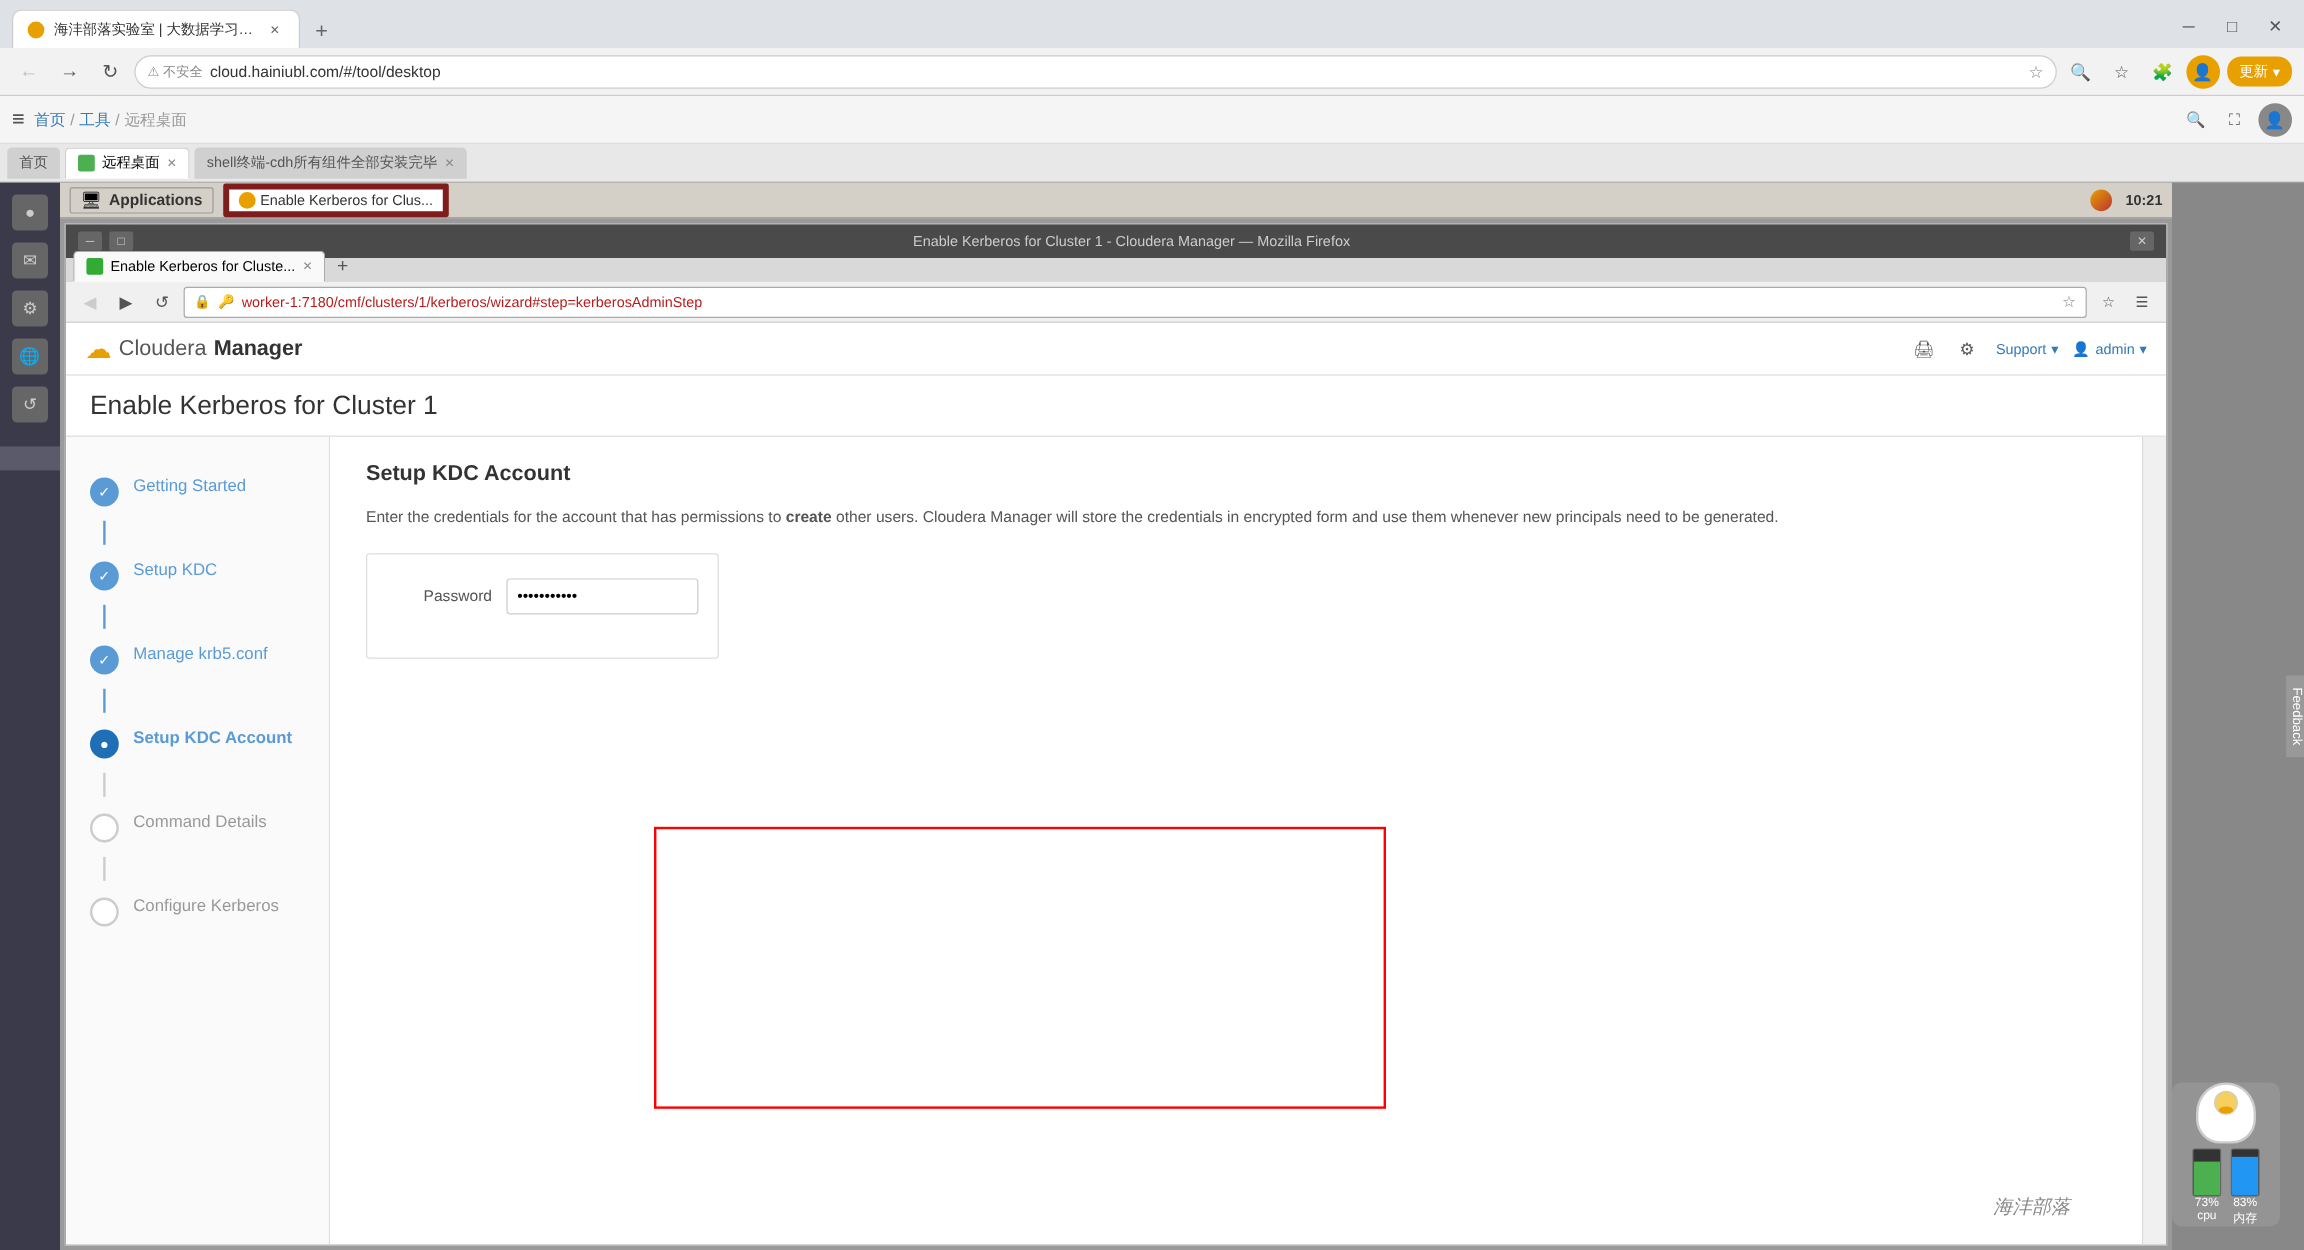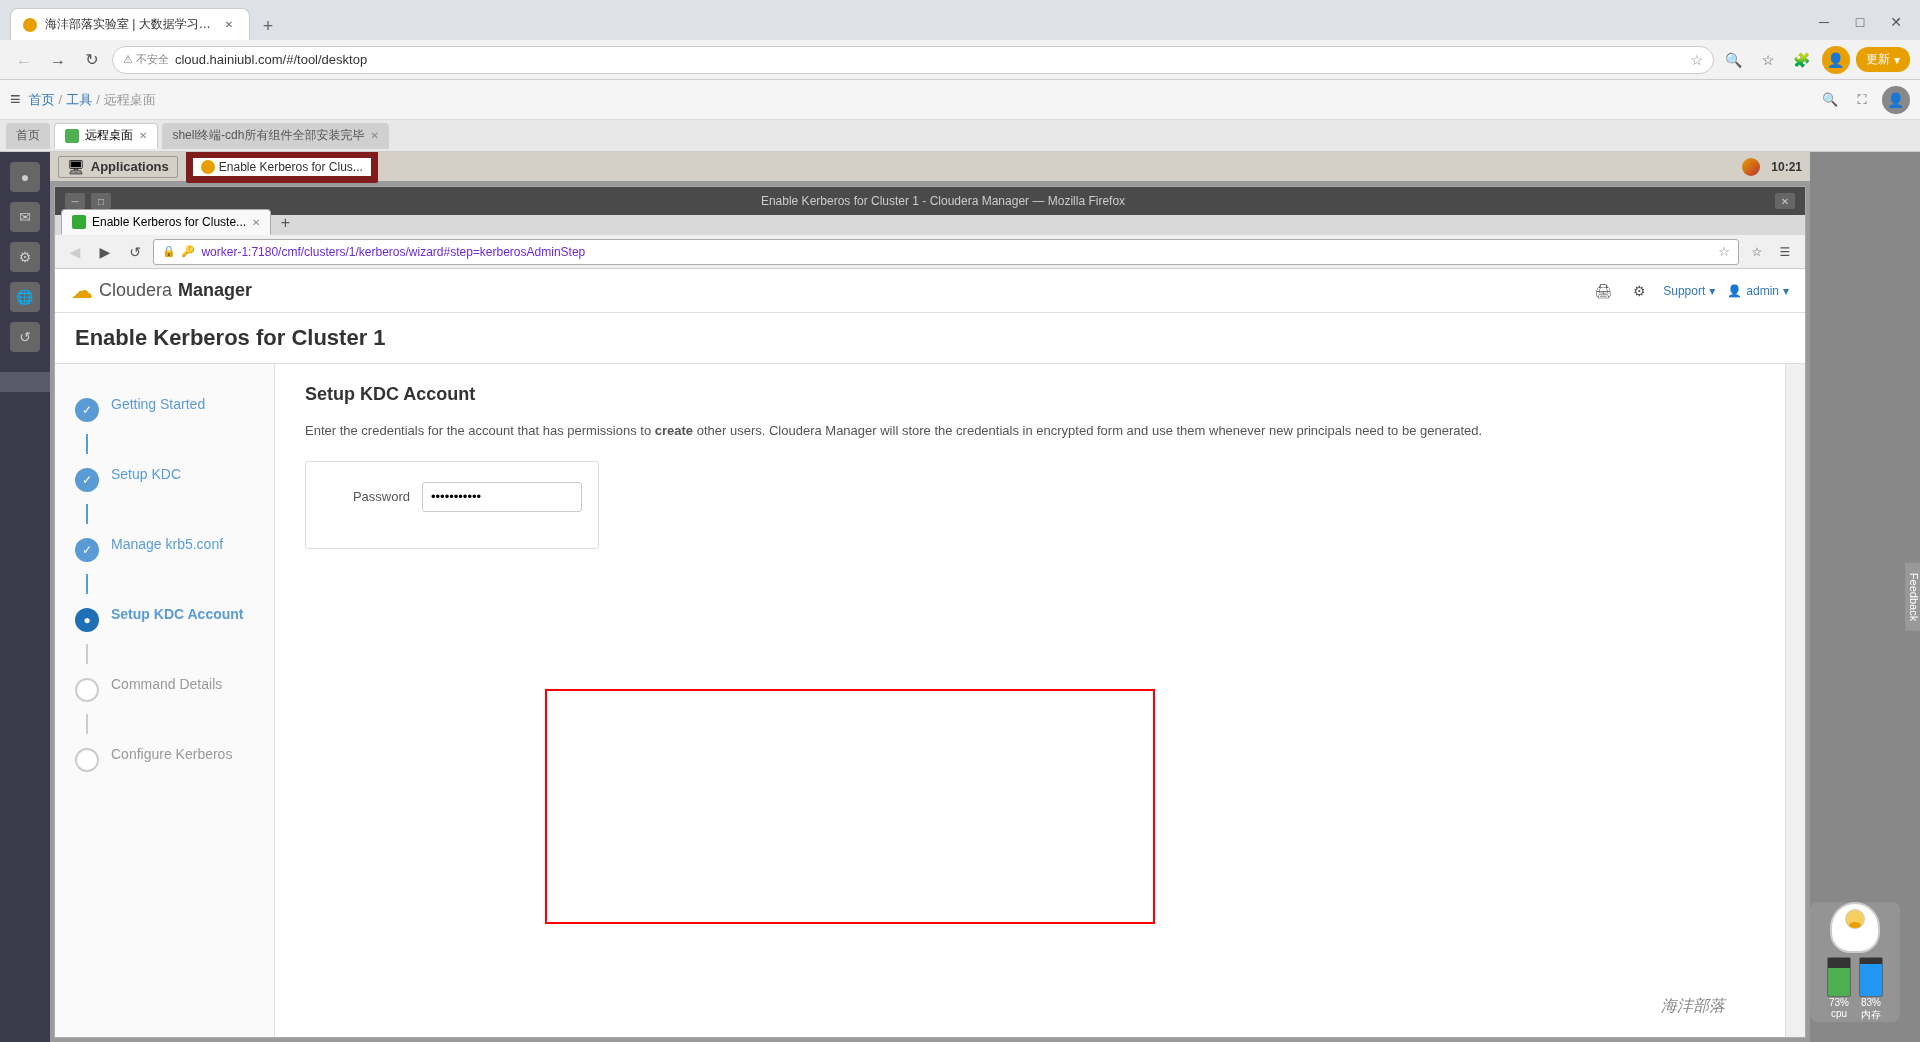--- a/index.html
+++ b/index.html
@@ -63,39 +63,39 @@
     .ff-tab.active { background: #f9f9f9; border: 1px solid #aaa; border-bottom: 1px solid #f9f9f9; }
     .ff-new-tab { width: 24px; height: 24px; display: flex; align-items: center; justify-content: center; font-size: 16px; color: #555; cursor: pointer; }
     .ff-tab-close { font-size: 10px; color: #888; cursor: pointer; }
 
     
     .firefox-addressbar { height: 34px; background: #f0f0f0; display: flex; align-items: center; padding: 0 8px; gap: 6px; border-bottom: 1px solid #ccc; }
     .ff-nav-btn { width: 24px; height: 24px; display: flex; align-items: center; justify-content: center; cursor: pointer; color: #555; font-size: 14px; border-radius: 50%; }
     .ff-nav-btn.disabled { color: #ccc; }
     .ff-urlbar { flex: 1; height: 26px; background: #fff; border: 1px solid #aaa; border-radius: 3px; display: flex; align-items: center; padding: 0 8px; gap: 6px; }
     .ff-urlbar-icon { font-size: 11px; color: #888; }
-    .ff-urlbar-text { flex: 1; font-size: 12px; color: #6d28d9; }
+    .ff-urlbar-text { flex: 1; font-size: 12px; color: #b91c1c; }
     .ff-urlbar-star { color: #888; font-size: 13px; }
     .ff-toolbar-right { display: flex; gap: 4px; }
     .ff-toolbar-btn { width: 24px; height: 24px; display: flex; align-items: center; justify-content: center; cursor: pointer; color: #555; font-size: 12px; }
 
     
     .cm-content { flex: 1; display: flex; flex-direction: column; background: #fff; overflow: hidden; }
     .cm-header { height: 44px; background: #fff; border-bottom: 1px solid #ddd; display: flex; align-items: center; padding: 0 16px; }
     .cm-logo { display: flex; align-items: center; gap: 6px; }
     .cm-logo-cloud { color: #e8a000; font-size: 22px; }
     .cm-logo-text-cloudera { font-size: 18px; color: #555; font-weight: normal; }
     .cm-logo-text-manager { font-size: 18px; color: #333; font-weight: bold; }
     .cm-header-right { margin-left: auto; display: flex; align-items: center; gap: 12px; }
     .cm-header-btn { font-size: 12px; color: #337ab7; cursor: pointer; display: flex; align-items: center; gap: 4px; }
     .cm-header-icon { width: 24px; height: 24px; display: flex; align-items: center; justify-content: center; cursor: pointer; color: #555; font-size: 14px; }
 
     
     .cm-page-title-bar { padding: 12px 20px; border-bottom: 1px solid #ddd; }
-    .cm-page-title { font-size: 22px; color: #333; font-weight: bold; }
+    .cm-page-title { font-size: 22px; color: #333; font-weight: normal; }
 
     
     .cm-main { display: flex; flex: 1; overflow: hidden; }
 
     
     .wizard-sidebar { width: 220px; padding: 20px 0; border-right: 1px solid #e0e0e0; background: #fafafa; }
     .wizard-step { display: flex; align-items: flex-start; padding: 12px 20px; gap: 12px; }
     .wizard-step-circle { width: 24px; height: 24px; border-radius: 50%; display: flex; align-items: center; justify-content: center; flex-shrink: 0; font-size: 12px; margin-top: 2px; }
     .wizard-step-circle.completed { background: #5b9bd5; color: #fff; }
     .wizard-step-circle.active { background: #5b9bd5; color: #fff; }
@@ -217,21 +217,21 @@
         <div style="width:50px;height:20px;background:#5a5a6a;cursor:pointer;margin-top:10px;"></div>
       </div>
 
       <div style="flex:1;display:flex;flex-direction:column;background:#9a9a9a;">
 
         <div style="height:30px;background:#d4d0c8;display:flex;align-items:center;padding:0 8px;gap:8px;border-bottom:1px solid #999;">
           <div style="display:flex;align-items:center;gap:6px;cursor:pointer;padding:2px 8px;background:#d4d0c8;border:1px solid #999;border-radius:2px;">
             <span style="font-size:14px;">🖥</span>
             <span style="font-size:13px;color:#333;font-weight:bold;">Applications</span>
           </div>
-          <div style="display:flex;align-items:flex-end;gap:4px;padding:2px 8px;background:#fff;border:7px solid #7f1d1d;border-radius:2px;cursor:pointer;">
+          <div style="display:flex;align-items:flex-end;gap:4px;padding:2px 8px;background:#fff;border:5px solid #7f1d1d;border-radius:2px;cursor:pointer;">
             <span style="width:14px;height:14px;background:#e8a000;border-radius:50%;display:inline-block;"></span>
             <span style="font-size:12px;color:#333;">Enable Kerberos for Clus...</span>
           </div>
           <div style="margin-left:auto;display:flex;align-items:center;gap:8px;">
             <div style="display:flex;align-items:center;justify-content:center;width:24px;height:24px;cursor:pointer;">
               <div style="width:18px;height:18px;background:linear-gradient(135deg,#e8a000,#b33);border-radius:50%;"></div>
             </div>
             <span style="font-size:12px;font-weight:bold;color:#333;">10:21</span>
           </div>
         </div>

